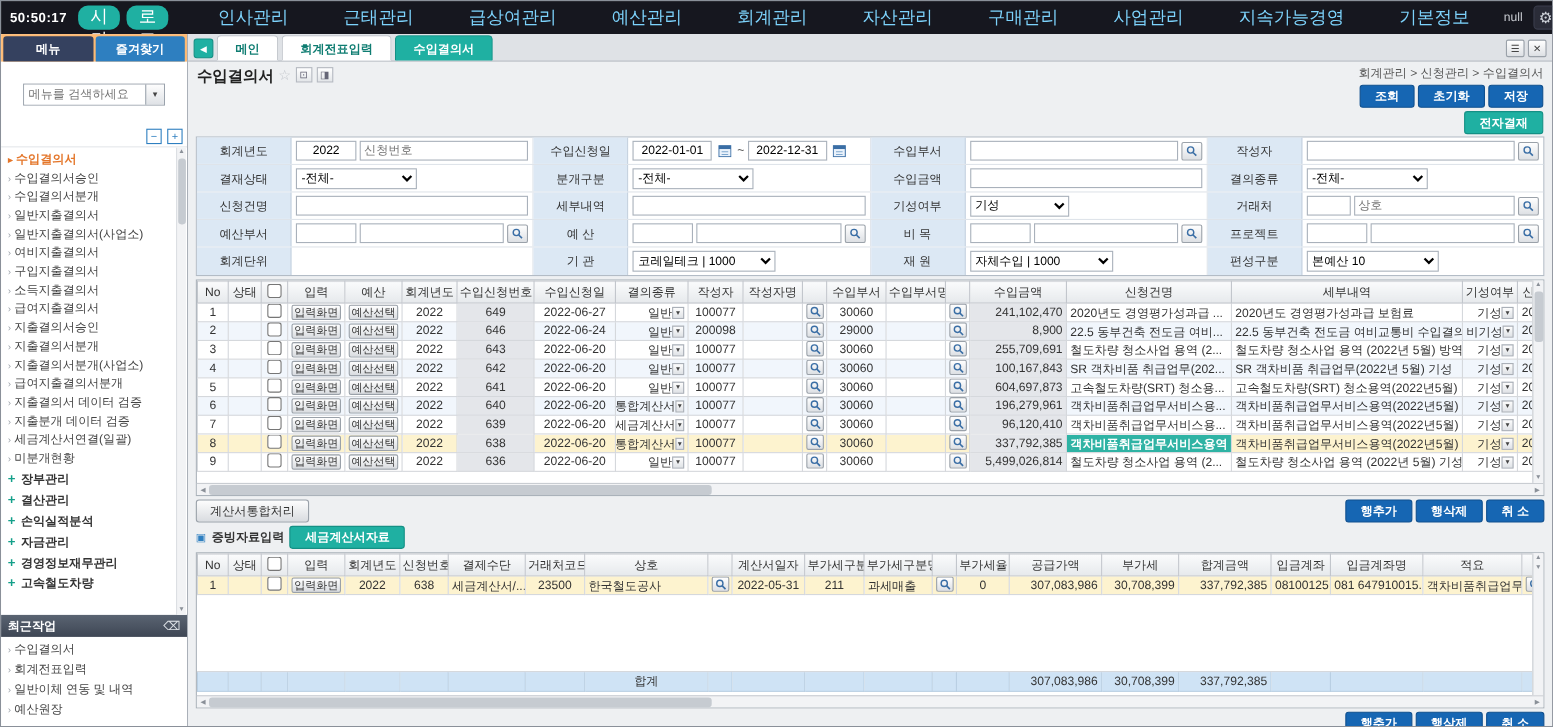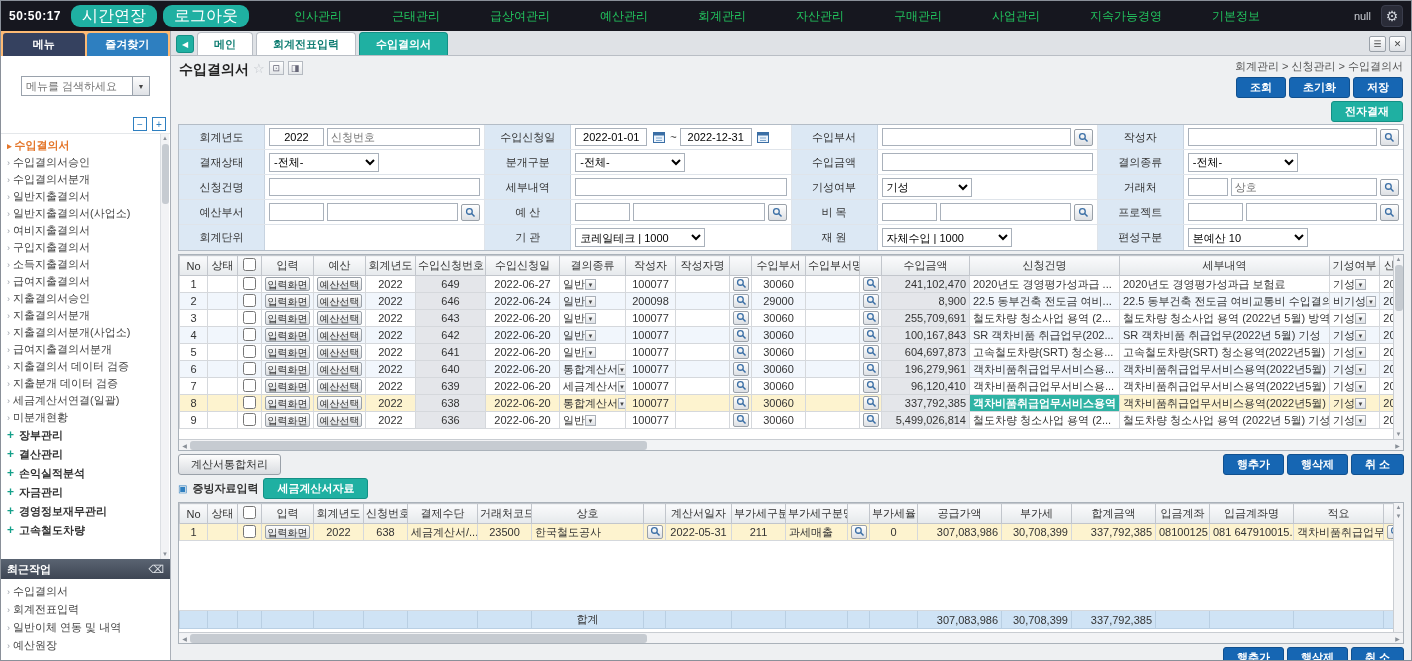--- a/index.html
+++ b/index.html
@@ -4,21 +4,21 @@
 <style>
   *{box-sizing:border-box;margin:0;padding:0;font-family:"Liberation Sans",sans-serif;}
   html,body{background:#9aa0a6;}
   .app{width:1412px;height:661px;background:#eef0f2;border:1px solid #8a9099;display:flex;flex-direction:column;overflow:hidden;font-size:11px;color:#333;}
 
   
   .topbar{height:30px;background:#16171f;display:flex;align-items:center;padding:0 8px;gap:6px;flex:0 0 30px;}
   .timer{color:#fff;font-size:12px;font-weight:bold;letter-spacing:.5px;margin-right:4px;}
   .pill{background:#1fb0a2;color:#fff;border:none;border-radius:9px;font-size:16px;height:22px;padding:0 11px;cursor:pointer;}
   .topmenu{display:flex;margin-left:14px;}
-  .topmenu-item{color:#22c55e;font-size:12px;padding:0 25px;cursor:pointer;white-space:nowrap;}
+  .topmenu-item{color:#7dd3fc;font-size:16px;padding:0 25px;cursor:pointer;white-space:nowrap;}
   .topbar-right{margin-left:auto;display:flex;align-items:center;gap:10px;}
   .null-text{color:#c9ccd2;font-size:11px;}
   .gear{background:#2a2c38;color:#cfd3da;border:1px solid #3a3d4c;border-radius:4px;font-size:14px;width:22px;height:22px;cursor:pointer;}
 
   
   .layout{flex:1;display:flex;min-height:0;}
   .sidebar{width:170px;background:#fff;border-right:1px solid #aab0b8;display:flex;flex-direction:column;flex:0 0 170px;}
   .sb-tabs{display:flex;gap:2px;padding:2px 2px 0 2px;background:#fdba74;}
   .sb-tab{flex:1;text-align:center;padding:4px 0;font-weight:bold;color:#fff;border-radius:3px 3px 0 0;cursor:pointer;}
   .sb-tab.menu{background:#35415f;}
@@ -93,21 +93,21 @@
   table{border-collapse:collapse;table-layout:fixed;}
   th{background:linear-gradient(#fafbfc,#e6e9ec);border:1px solid #c2c6cc;height:20px;font-weight:normal;color:#333;padding:0 2px;overflow:hidden;white-space:nowrap;font-size:11px;}
   td{border:1px solid #d5d8dc;height:17px;padding:0 3px;overflow:hidden;white-space:nowrap;font-size:11px;background:#fff;}
   tr.alt td{background:#f1f6fc;}
   tr.selected td{background:#fdf3cf;}
   td.gray{background:#e4e6ea !important;}
   td.r{text-align:right;}
   td.c{text-align:center;}
   td.cell-focus{background:#2fb3a4 !important;color:#fff;font-weight:bold;}
   .cell-btn{width:100%;height:14px;font-size:10px;background:linear-gradient(#fefefe,#d9dce0);border:1px solid #9aa1a9;border-radius:2px;color:#333;cursor:pointer;line-height:11px;padding:0;}
-  .cell-select{display:flex;align-items:center;justify-content:flex-start;cursor:pointer;}
+  .cell-select{display:flex;align-items:center;justify-content:flex-end;cursor:pointer;}
   .cell-select .sa{font-size:6px;color:#444;border:1px solid #aab0b8;background:linear-gradient(#fdfdfd,#dfe2e6);width:11px;height:11px;line-height:10px;text-align:center;}
   .mini-search{width:16px;height:14px;background:linear-gradient(#fff,#dde0e4);border:1px solid #9aa1a9;border-radius:2px;cursor:pointer;display:inline-flex;align-items:center;justify-content:center;padding:0;}
   tr.row-filler td{background:#fff;border-left:none;border-right:none;height:70px;}
   tr.row-total td{background:#cfe3f5;border-color:#b9cfe3;height:18px;}
   .vscroll{width:10px;background:#f2f3f5;border-left:1px solid #c9cdd2;display:flex;flex-direction:column;align-items:center;flex:0 0 10px;}
   .vscroll .sar{font-size:6px;color:#8a9098;line-height:9px;}
   .vscroll .vthumb{width:8px;height:46px;background:#c6cbd1;border-radius:3px;margin:1px 0;}
   .vscroll .down{margin-top:auto;}
   .hscroll{height:11px;background:#f2f3f5;border-top:1px solid #c9cdd2;display:flex;align-items:center;}
   .hscroll .har{font-size:6px;color:#8a9098;width:11px;text-align:center;cursor:pointer;}

